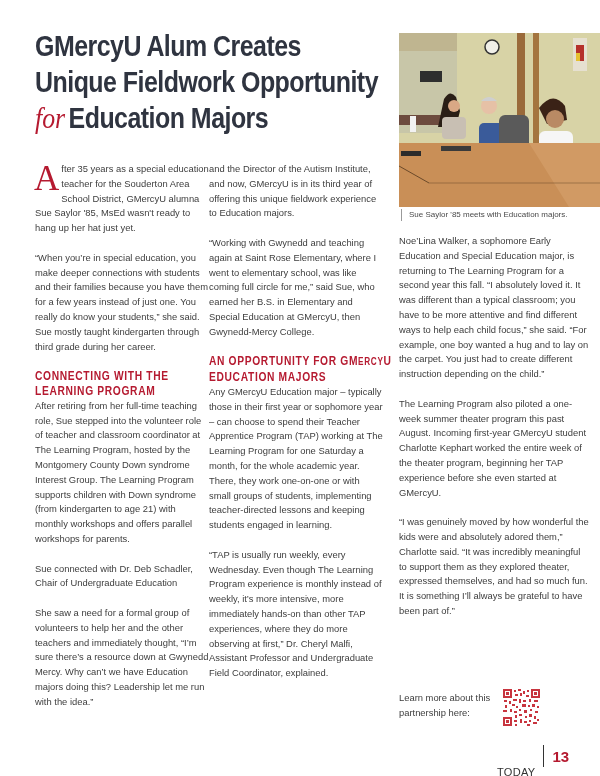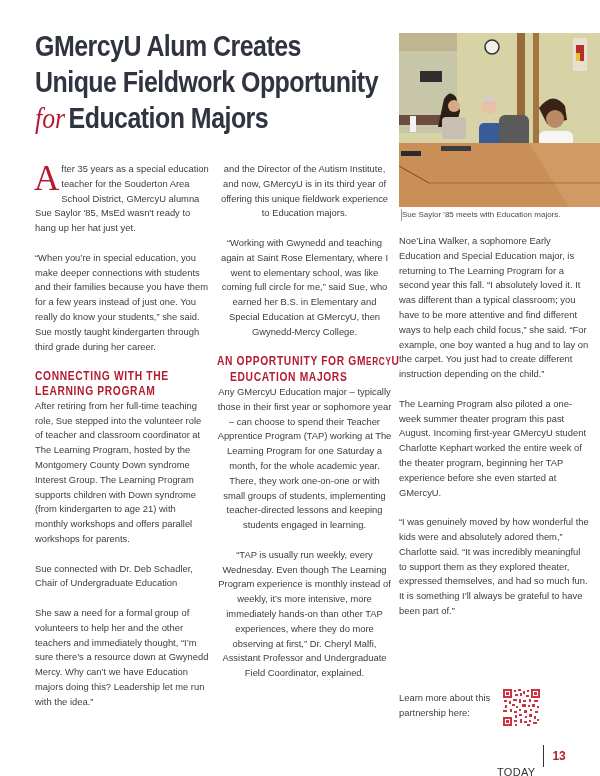--- a/index.html
+++ b/index.html
@@ -17,26 +17,26 @@
   .headline .for {
     font-family: "Liberation Serif", serif; font-style: italic; font-weight: 400;
     color: #b51a30; font-size: 30px; letter-spacing: 0; margin-right: 4px;
   }
   .photo {
     position: absolute; left: 399px; top: 33px; width: 201px; height: 174px; overflow: hidden;
     background: #c9c29a;
   }
   .caption {
     position: absolute; left: 401px; top: 209px; font-size: 8px; color: #4a4a4a;
-    border-left: 1px solid #9a9a9a; padding-left: 0; line-height: 12px; white-space: nowrap;
+    border-left: 1px solid #9a9a9a; padding-left: 7px; line-height: 12px; white-space: nowrap;
   }
   .col { position: absolute; font-size: 9.4px; line-height: 14.8px; color: #3d3d3d; }
   .col p { margin: 0 0 14.8px 0; }
   .col1 { left: 35px; top: 162px; width: 176px; }
-  .col2 { left: 217px; top: 162px; width: 175px; text-align: center; }
+  .col2 { left: 209px; top: 162px; width: 175px; }
   .col3 { left: 399px; top: 234px; width: 190px; }
   .subhead {
     font-family: "Liberation Sans", sans-serif; font-weight: 700; color: #b51a30;
     font-size: 12.5px; line-height: 14.8px; letter-spacing: 0.8px; margin: 0;
     transform: scaleX(0.82); transform-origin: left top; white-space: nowrap;
   }
   .subhead .sc { font-size: 10px; }
   .dropcap {
     float: left; font-family: "Liberation Serif", serif; color: #b51a30;
     font-size: 35px; line-height: 26px; margin: 2px 2px 0 -1px; padding-top: 2px;
@@ -46,21 +46,21 @@
     font-weight: 400; color: #3d3d3d; width: 100px;
   }
   .qr {
     position: absolute; left: 503px; top: 689px; width: 37px; height: 37px;
   }
   .footer {
     position: absolute; left: 497px; top: 744px; height: 24px; display: flex; align-items: center;
   }
   .footer .today { font-size: 11px; color: #333; letter-spacing: 0.3px; margin-top: 32px; }
   .footer .sep { width: 1px; height: 22px; background: #333; margin: 0 8px; }
-  .footer .page { font-size: 12px; font-weight: 700; color: #b51a30; }
+  .footer .page { font-size: 15px; font-weight: 700; color: #b51a30; }
 </style>
 </head>
 <body>
 
 <div class="headline">
   <span class="line">GMercyU Alum Creates</span>
   <span class="line">Unique Fieldwork Opportunity</span>
   <span class="line"><span class="for">for</span><span>Education Majors</span></span>
 </div>
 

